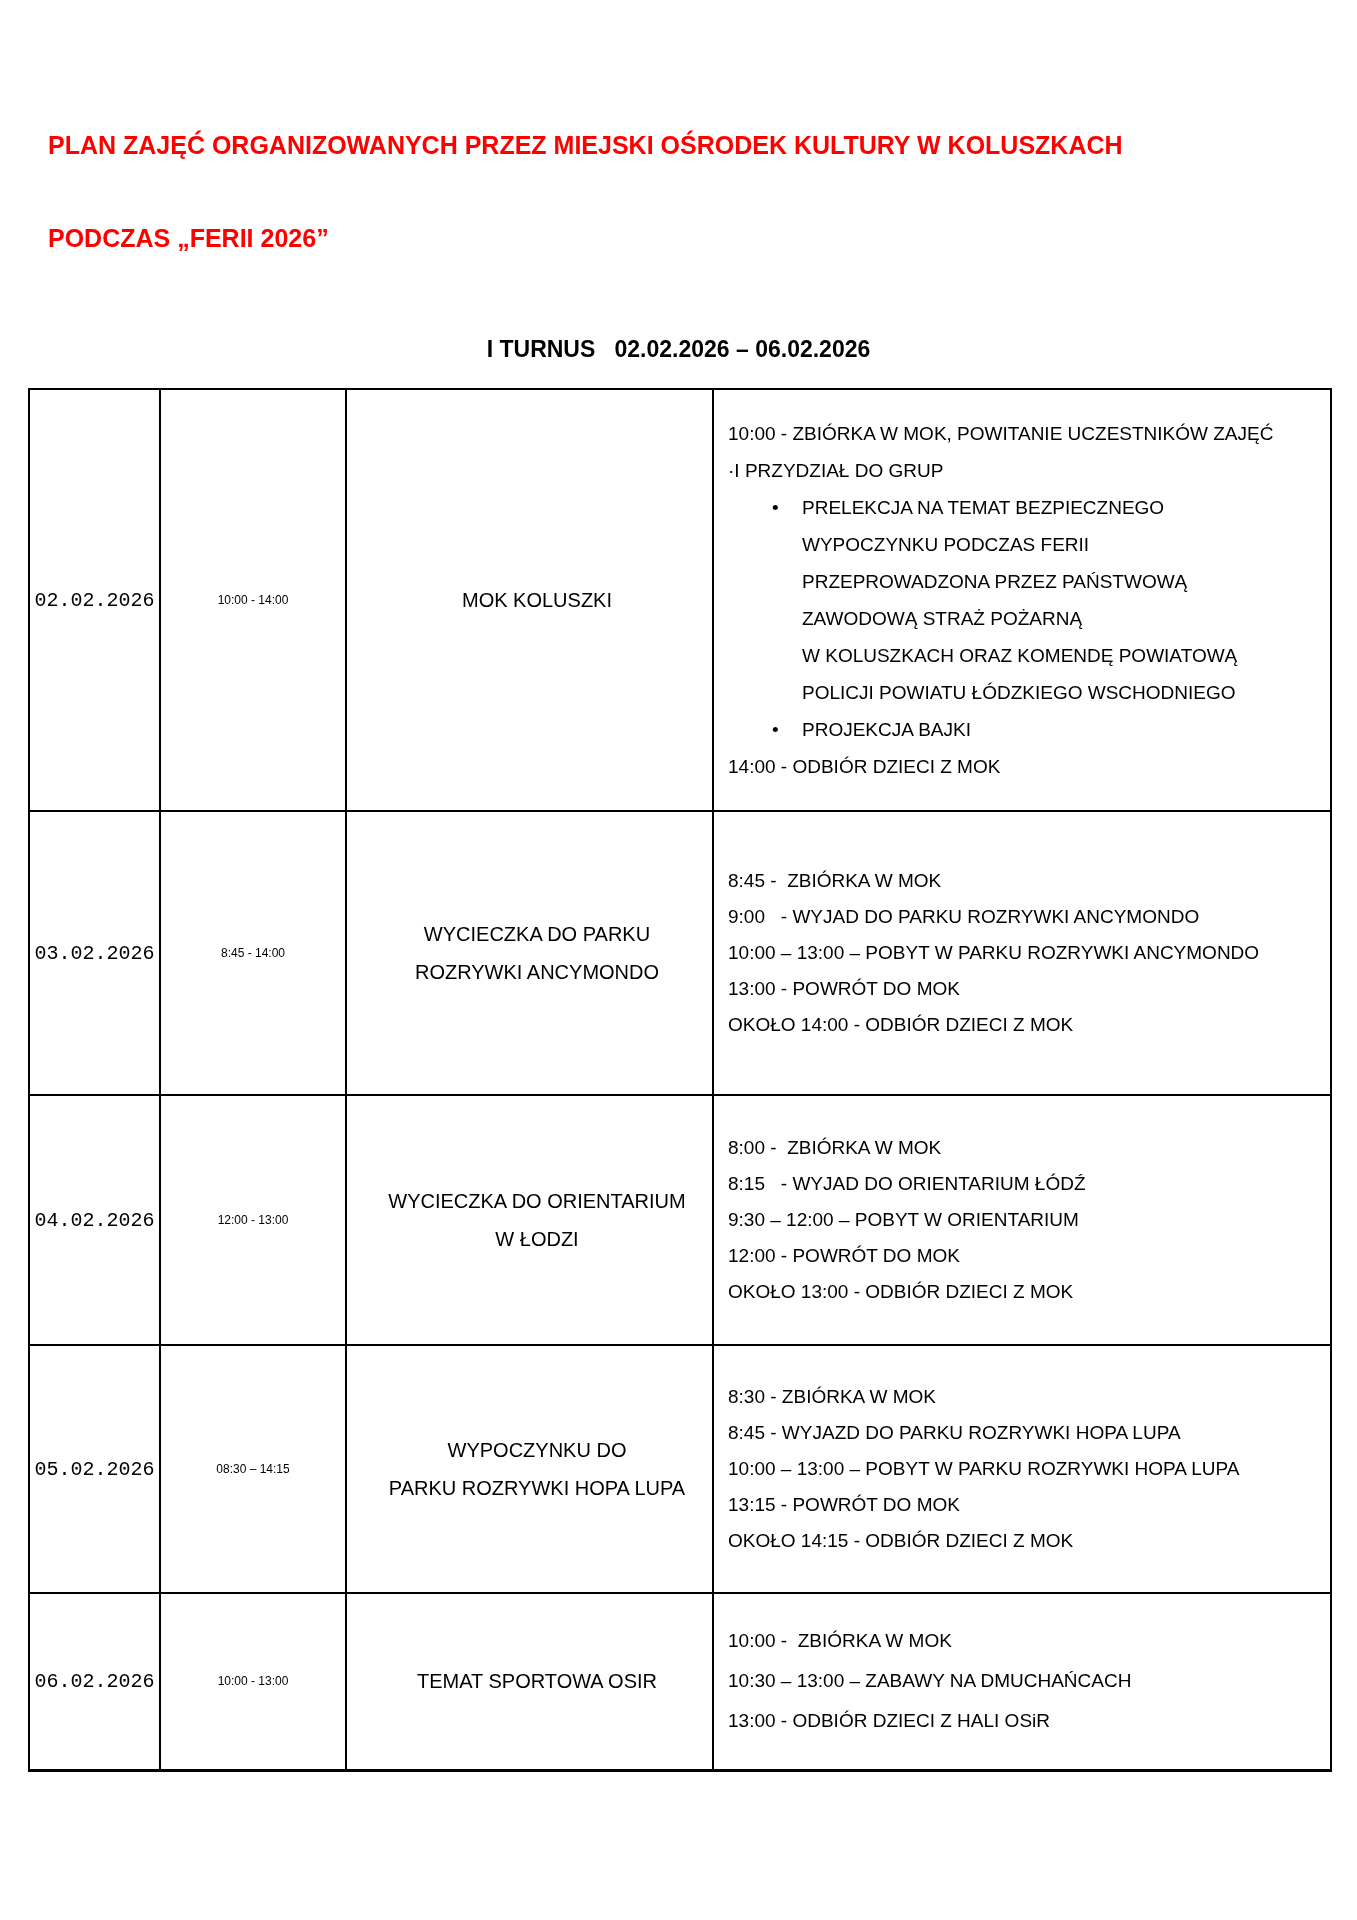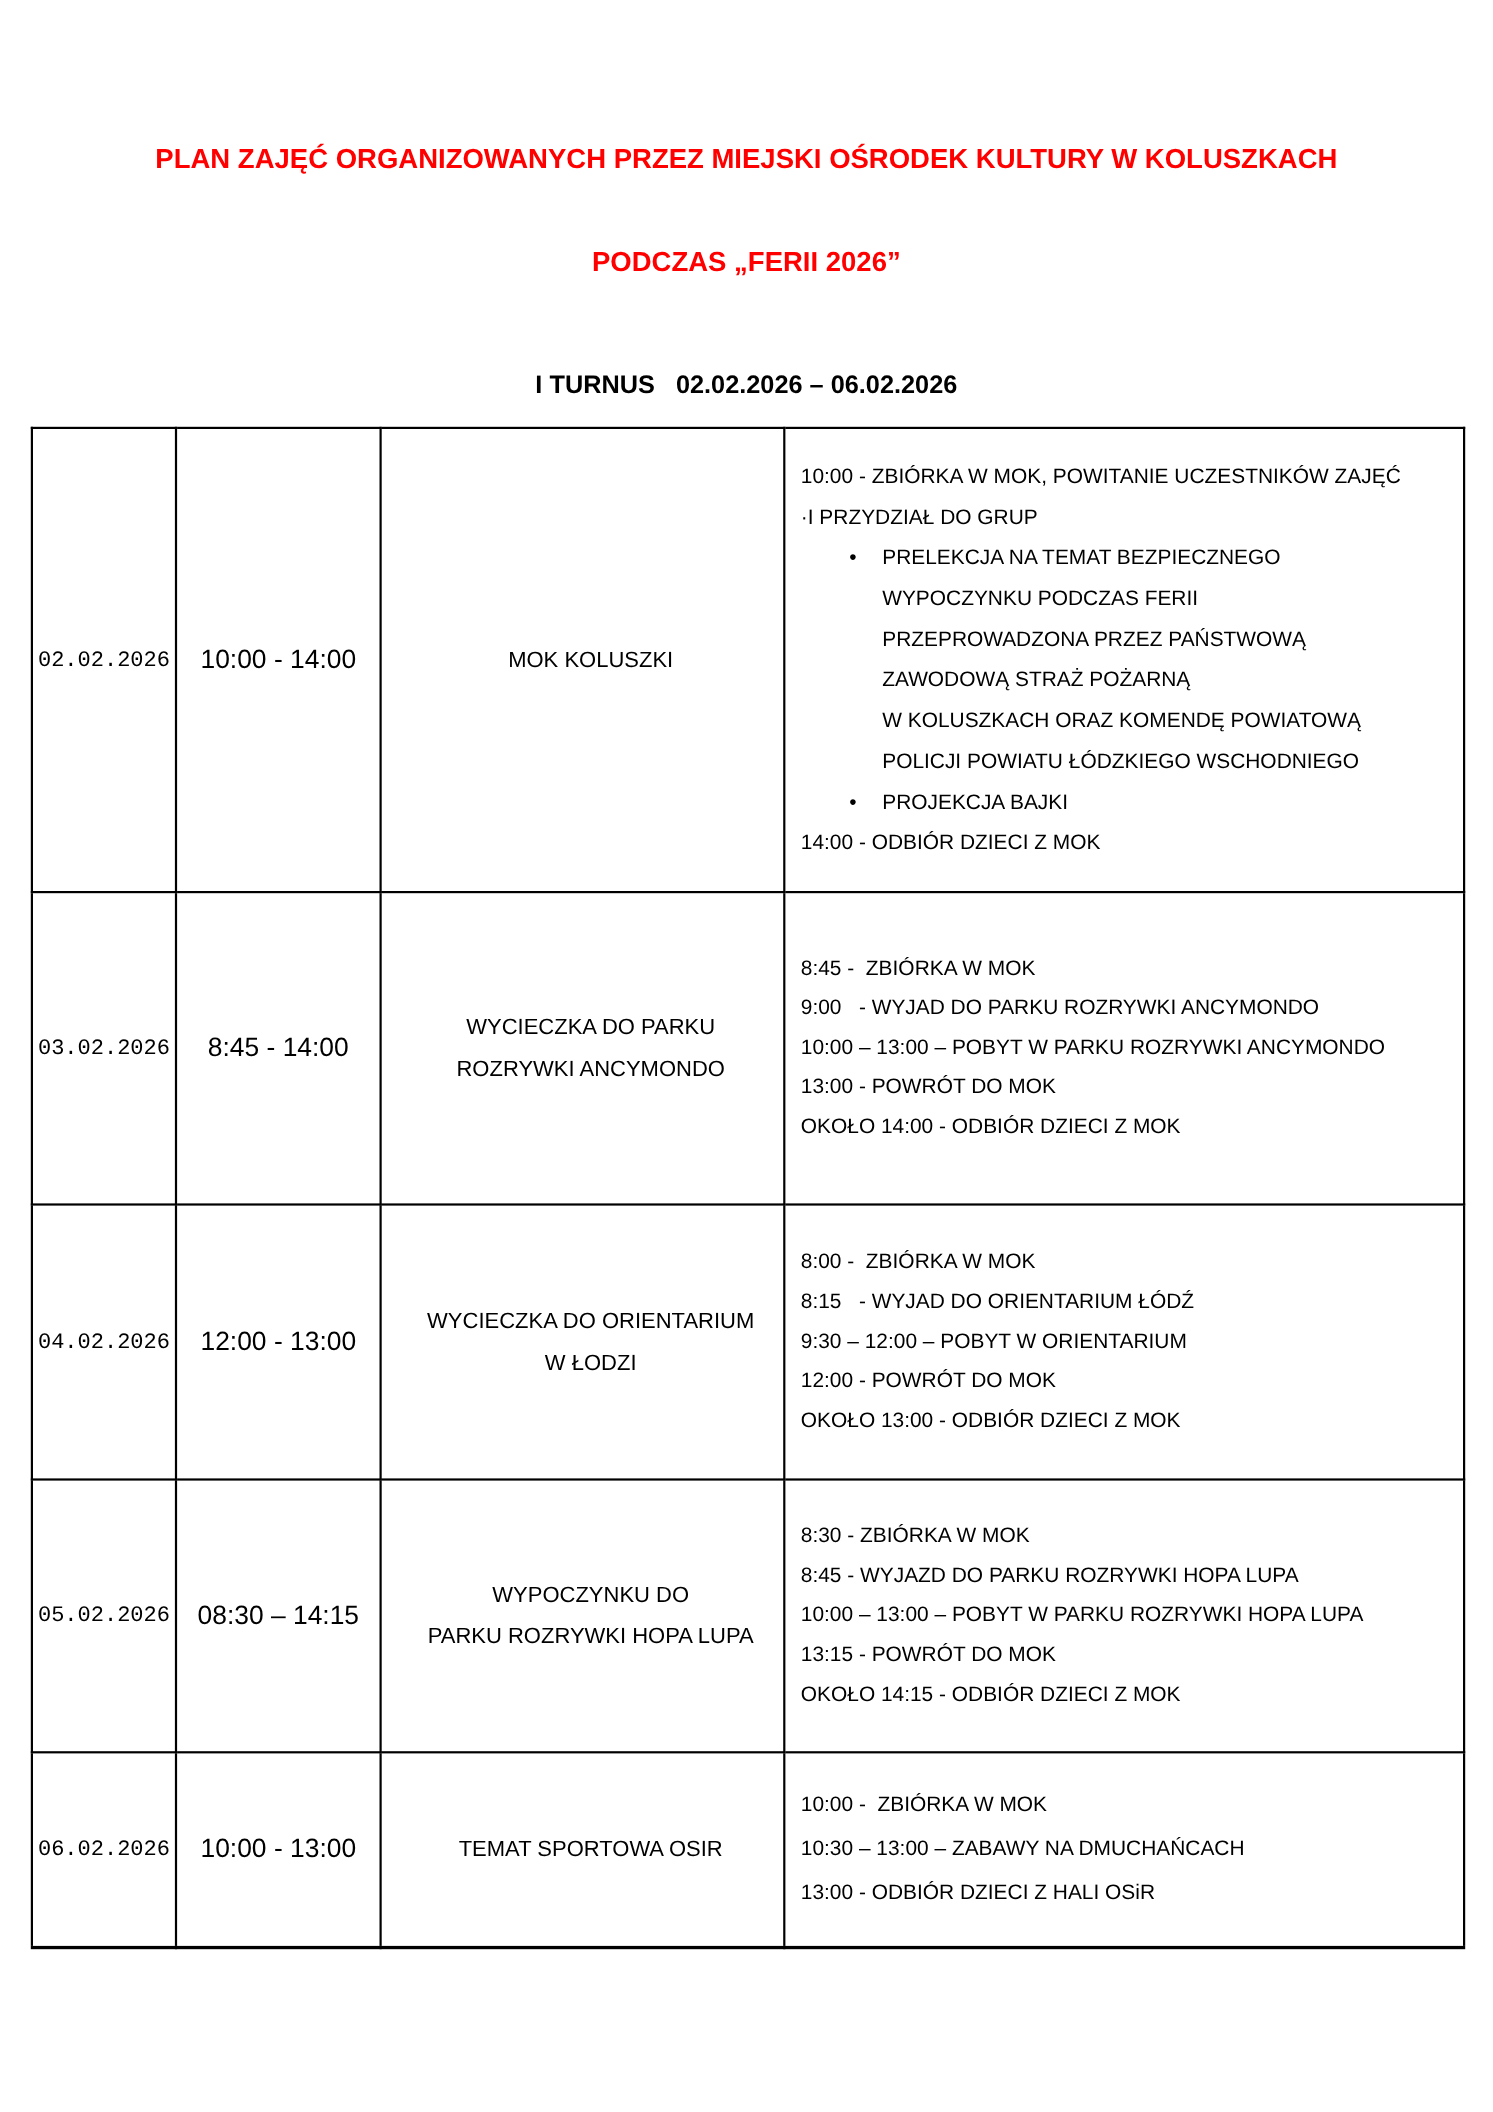--- a/index.html
+++ b/index.html
@@ -6,26 +6,27 @@
   body {
     width: 1357px; height: 1920px;
     font-family: "Liberation Sans", "DejaVu Sans", sans-serif;
     color: #000000;
     overflow: hidden;
   }
   .page { width: 1357px; height: 1920px; position: relative; }
 
   .title-block {
     padding-top: 68px;
-    text-align: center;
+    text-align: left;
     color: #ff0000;
     font-weight: 700;
     font-size: 25px;
     line-height: 31px;
     white-space: pre;
+    padding-left: 48px;
   }
   .subtitle {
     margin-top: 20px;
     text-align: center;
     font-weight: 700;
     font-size: 23px;
     white-space: pre;
   }
 
   table.schedule {
@@ -56,21 +57,21 @@
     font-weight: 400;
     padding: 2px 4px;
   }
   tr.r0 { height: 422px; }
   tr.r1 { height: 284px; }
   tr.r2 { height: 250px; }
   tr.r3 { height: 248px; }
   tr.r4 { height: 177px; }
 
   td.date  { text-align: center; font-weight: 700; font-size: 20px; font-family: Liberation Mono, monospace; }
-  td.time  { text-align: center; font-size: 24px; white-space: pre; }
+  td.time  { text-align: center; font-size: 12px; white-space: pre; }
   td.place { text-align: center; font-size: 20px; line-height: 38px; white-space: pre-line; padding-left: 16px; }
 
   td.desc { padding: 8px 8px 8px 14px; border-radius: 12px; }
   .dline {
     font-size: 19px;
     white-space: pre;
     overflow: hidden;
   }
   tr.r0 .dline { line-height: 37px; }
   tr.r1 .dline, tr.r2 .dline, tr.r3 .dline { line-height: 36px; }

